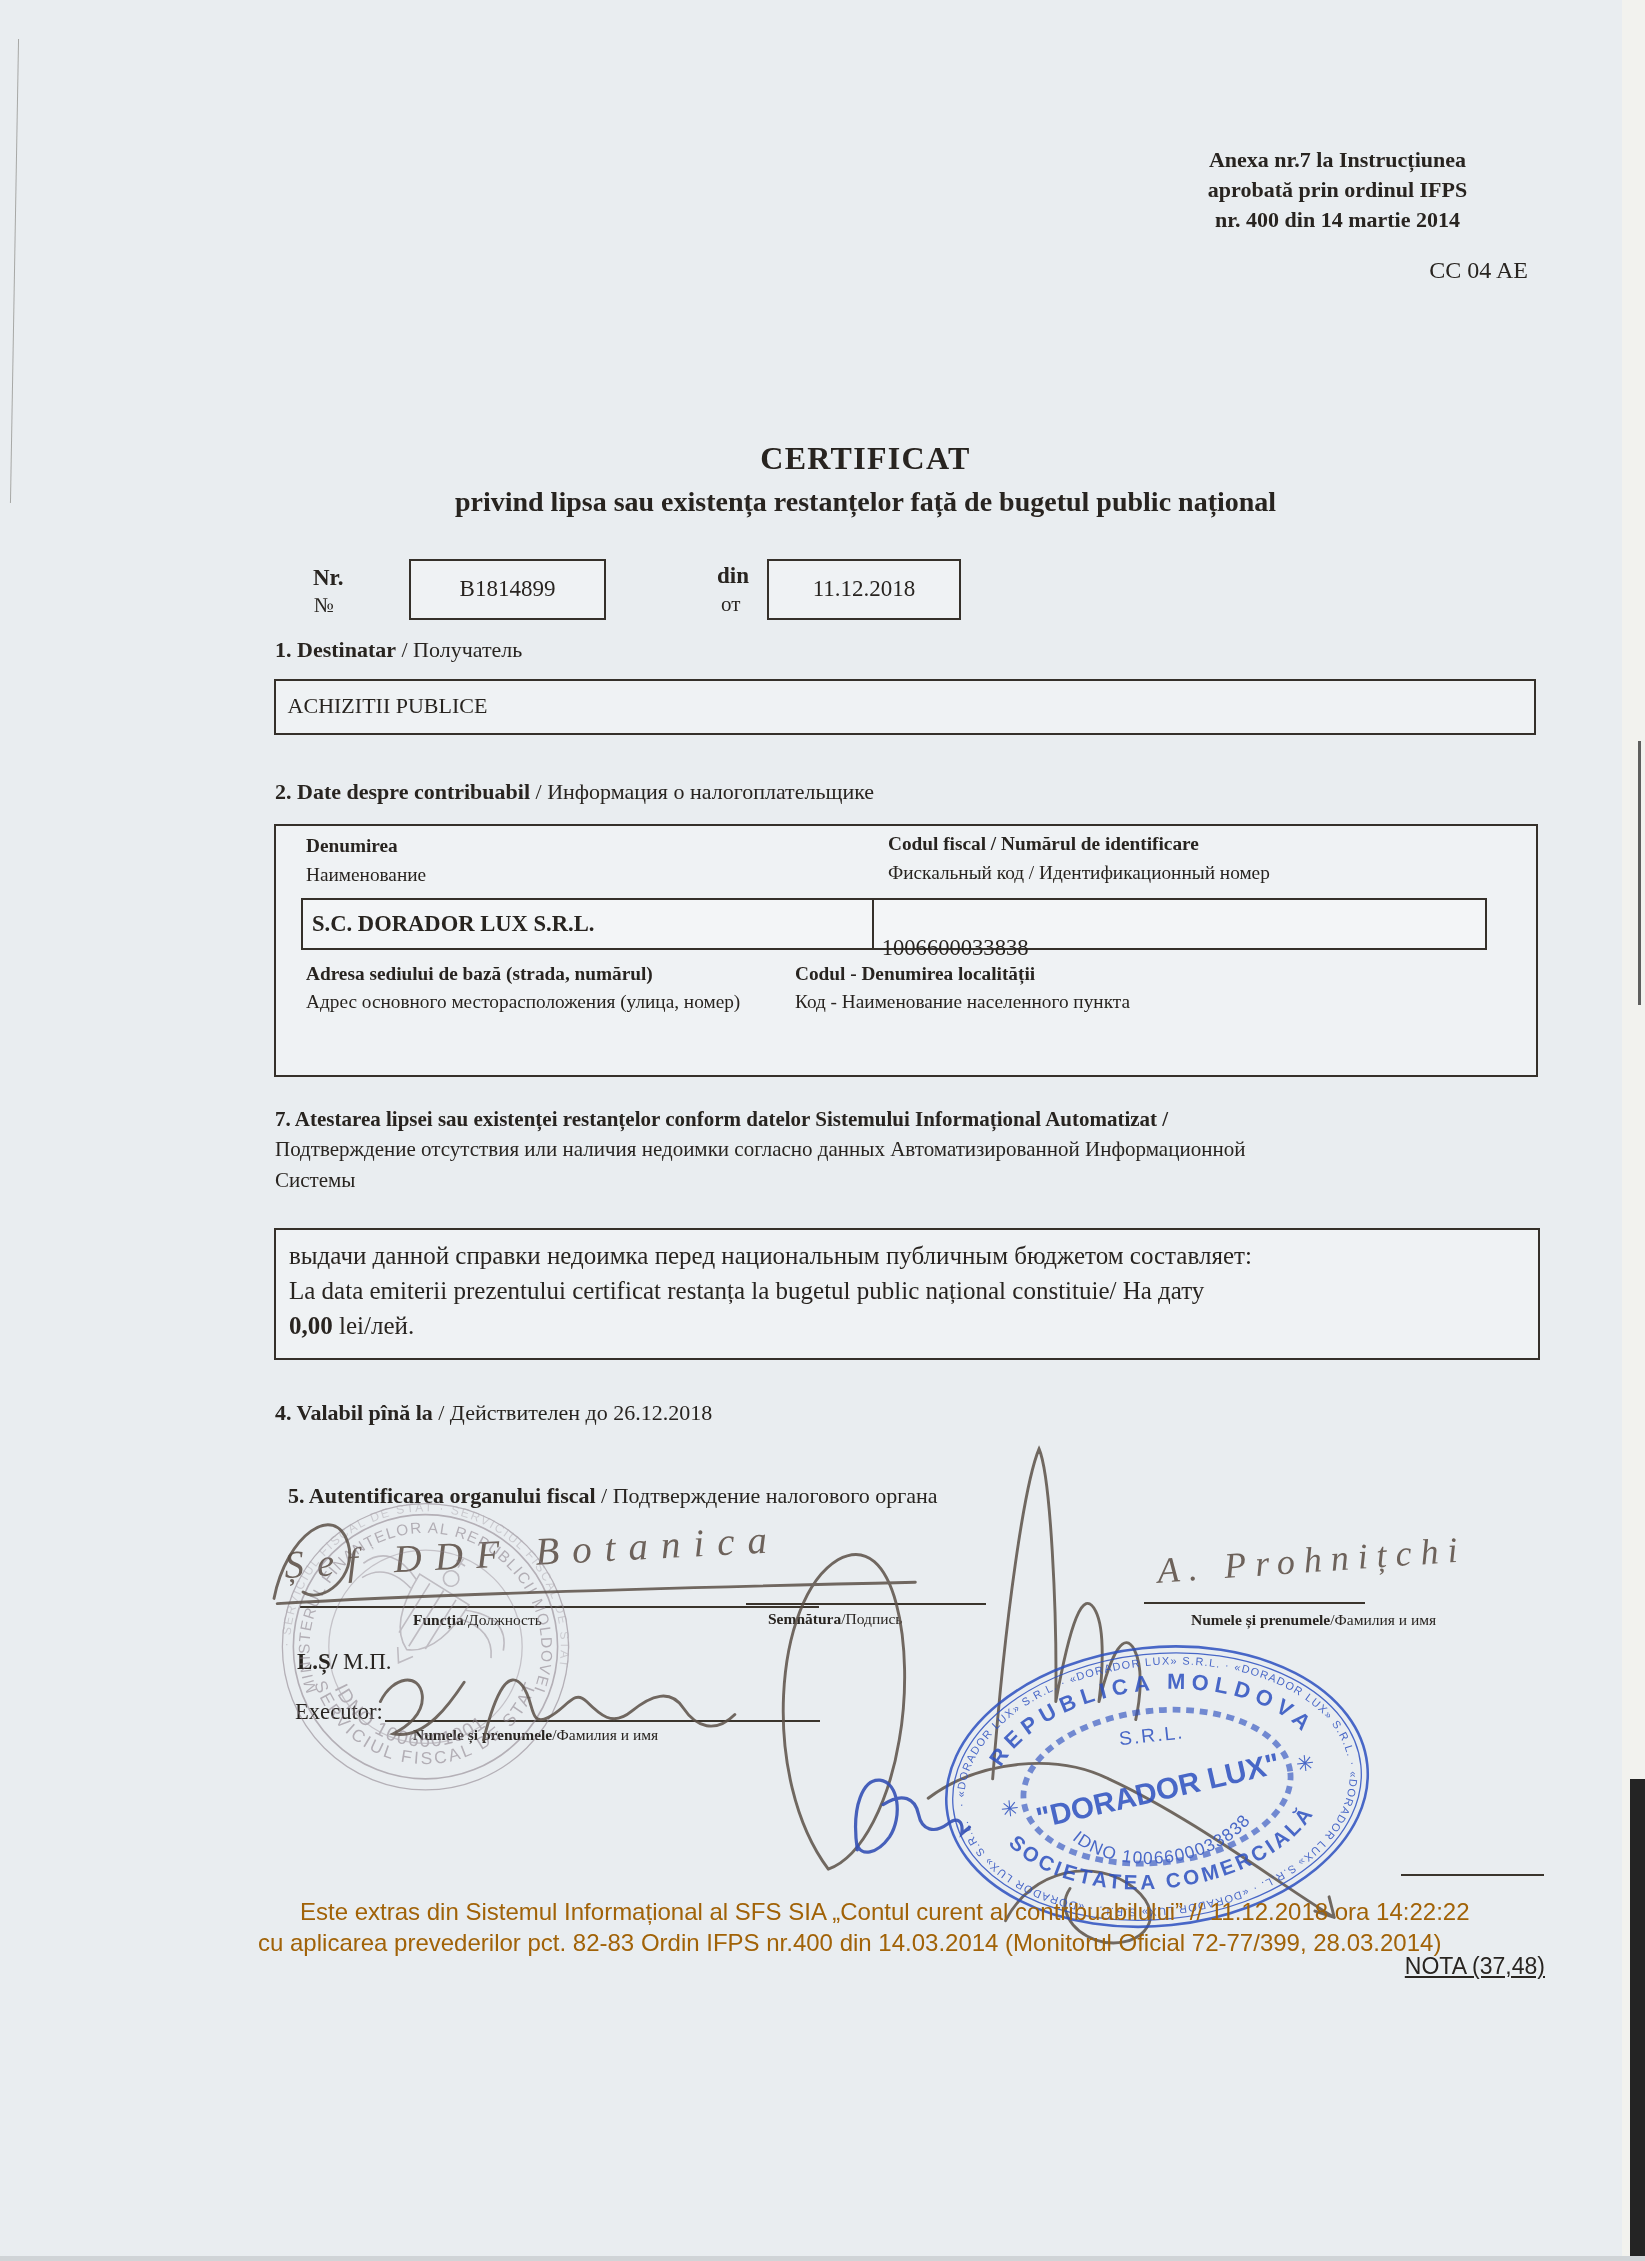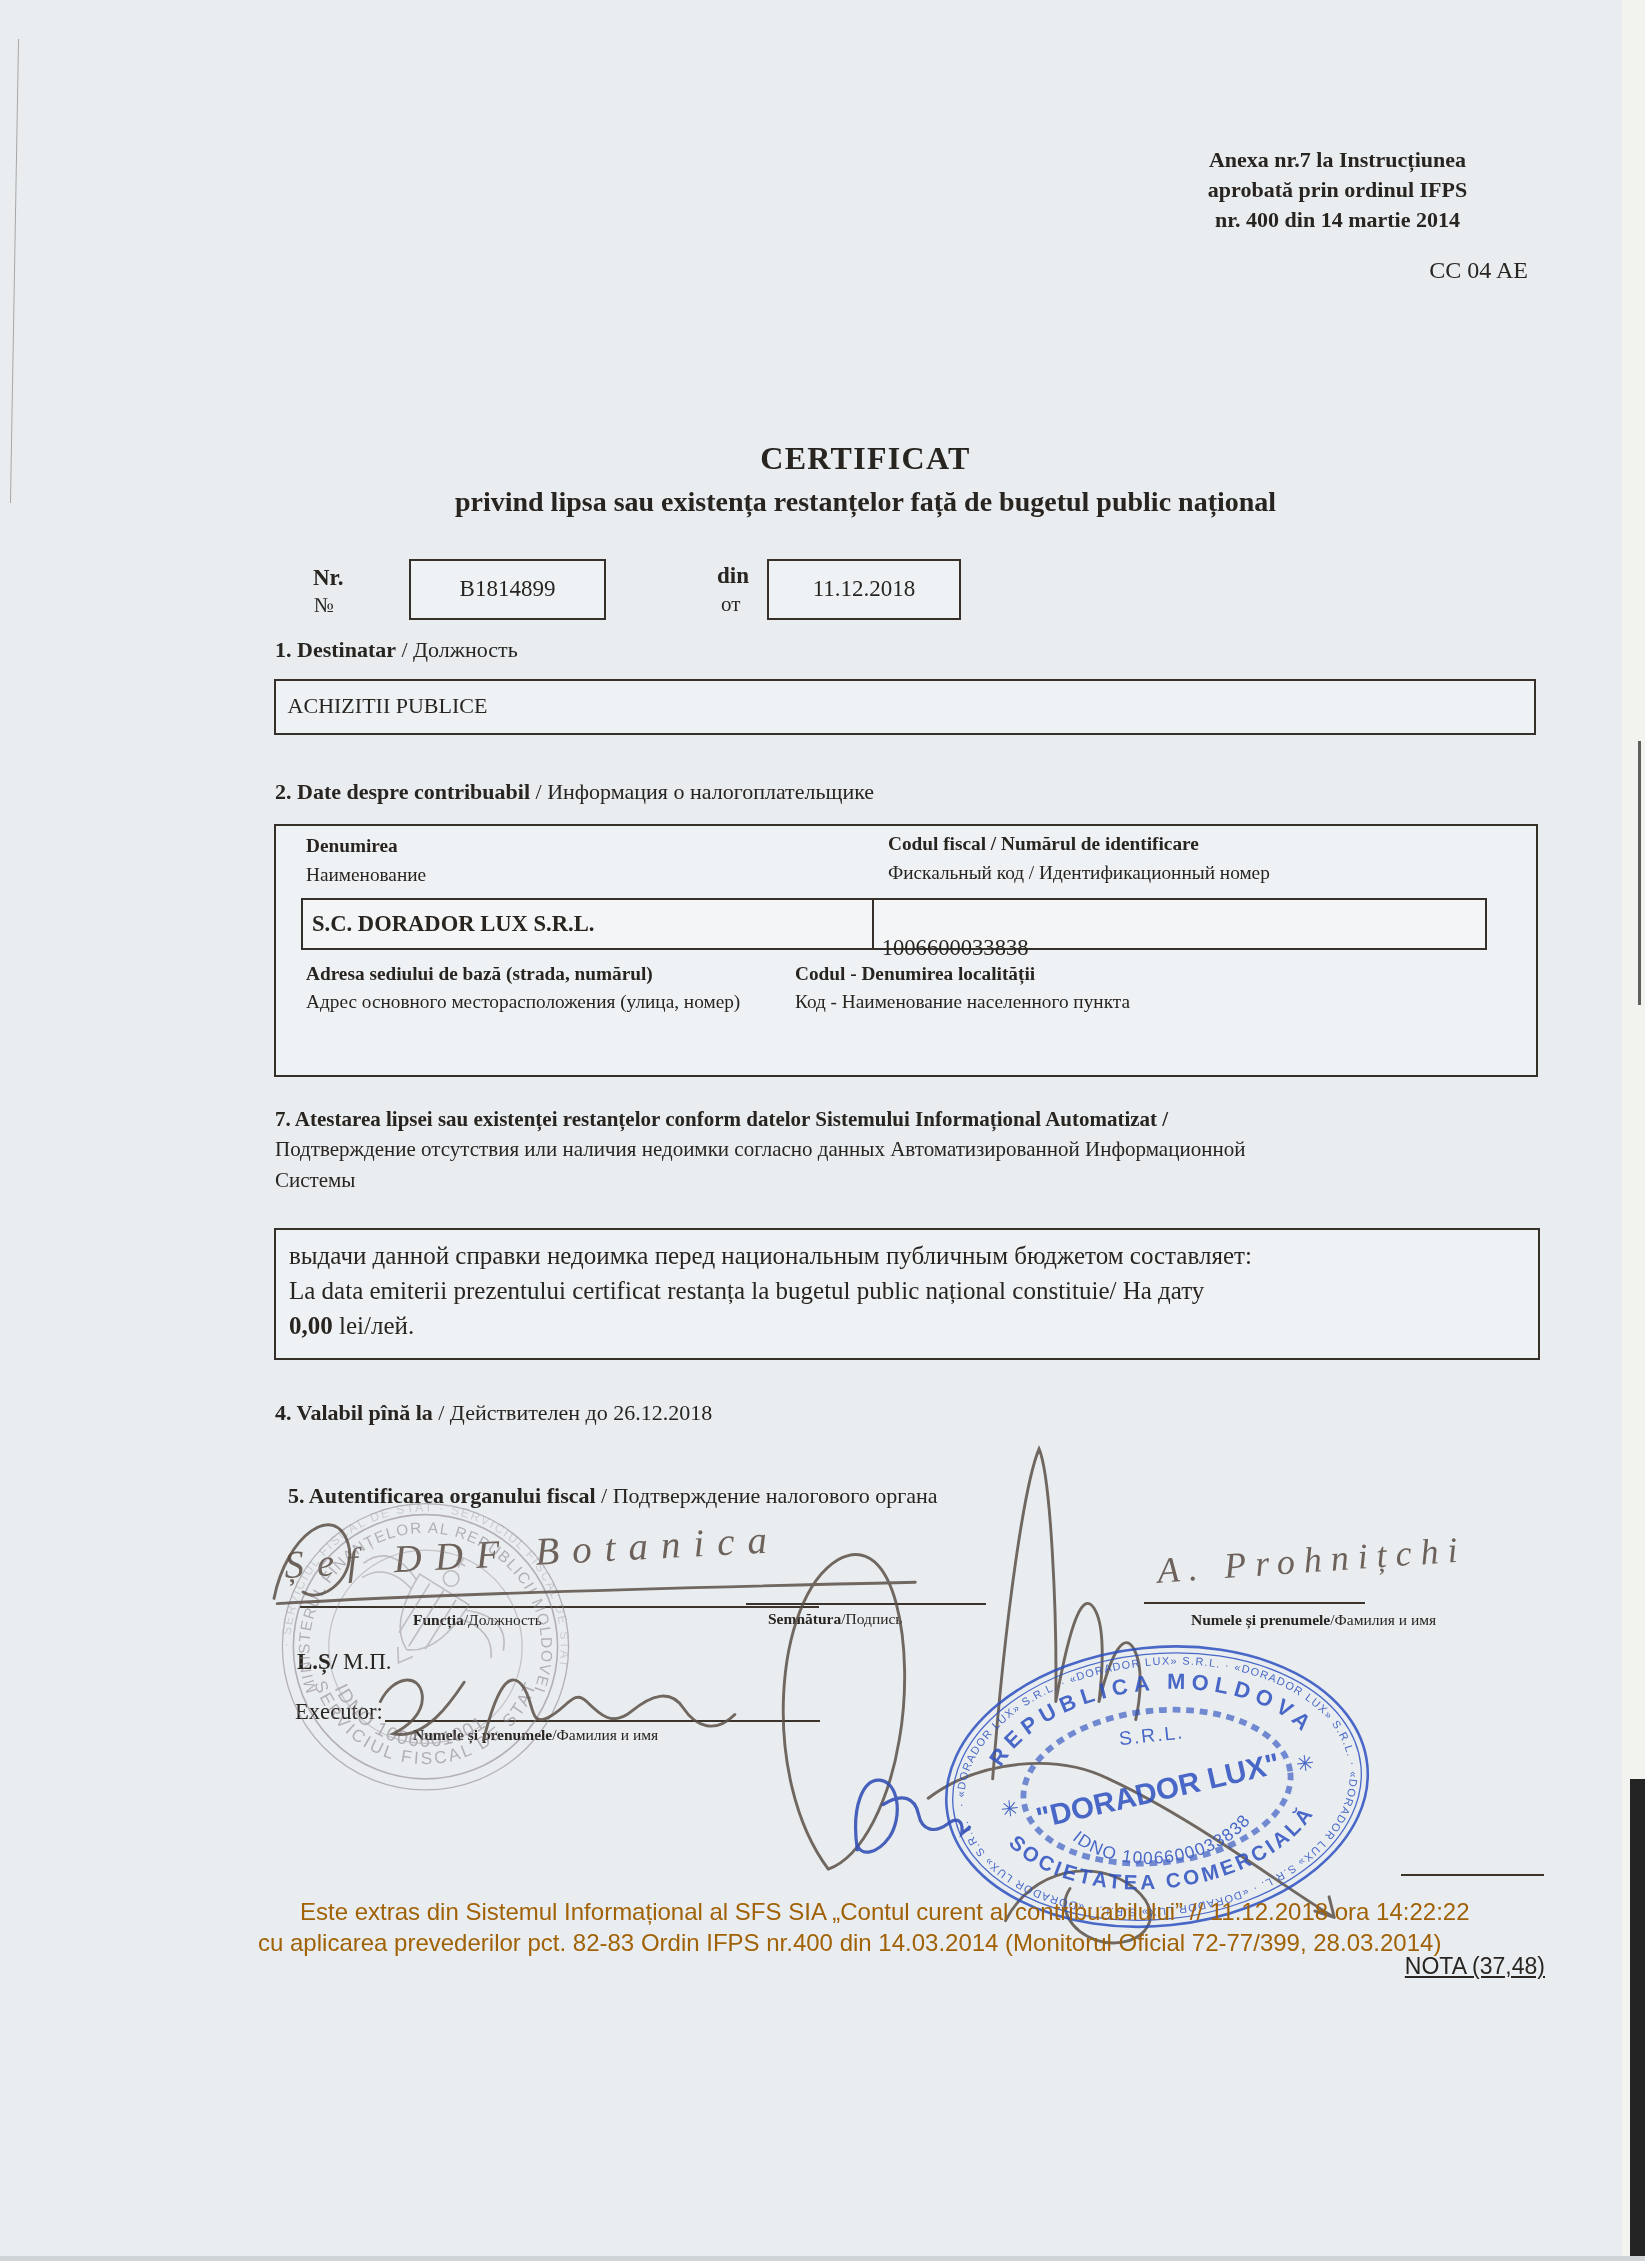--- a/index.html
+++ b/index.html
@@ -51,21 +51,21 @@
   <div class="abs fieldbox" style="left:409px;top:559px;width:193px;height:57px;">
     <div class="boxval" style="line-height:55px;">B1814899</div>
   </div>
   <div class="abs b" style="left:717px;top:563px;font-size:23px;">din</div>
   <div class="abs" style="left:721px;top:592px;font-size:21px;">от</div>
   <div class="abs fieldbox" style="left:767px;top:559px;width:190px;height:57px;">
     <div class="boxval" style="line-height:55px;">11.12.2018</div>
   </div>
 
   <div class="abs h34" style="left:275px;top:637px;">
-    <span class="b">1. Destinatar</span><span> / Должность</span>
+    <span class="b">1. Destinatar</span><span> / Получатель</span>
   </div>
   <div class="abs fieldbox" style="left:274px;top:679px;width:1258px;height:52px;">
     <div style="font-size:22px;line-height:50px;padding-left:11.6px;">ACHIZITII PUBLICE</div>
   </div>
 
   <div class="abs h34" style="left:275px;top:779px;">
     <span class="b">2. Date despre contribuabil</span><span> / Информация о налогоплательщике</span>
   </div>
   <div class="abs fieldbox" style="left:274px;top:824px;width:1260px;height:249px;"></div>
   <div class="abs lab30 b" style="left:306px;top:835px;">Denumirea</div>

